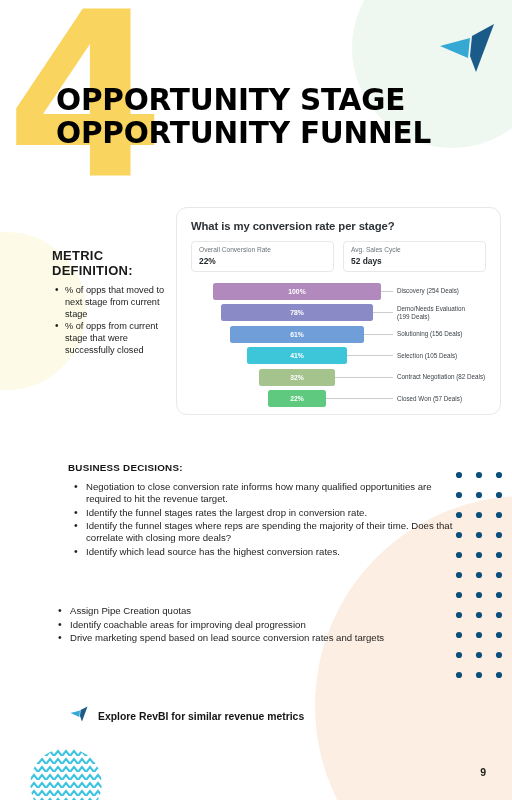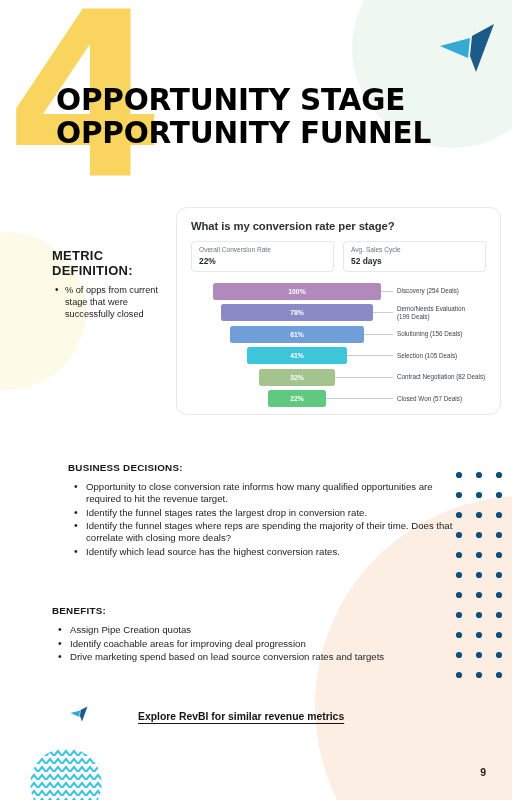--- a/index.html
+++ b/index.html
@@ -192,24 +192,22 @@
   .cta {
     position:absolute;
     left:70px; top:706px;
     display:flex; align-items:center; gap:9px;
     z-index:6;
   }
   .cta-text {
     font-size:10.4px;
     font-weight:bold;
     color:#151515;
-    text-decoration:underline;
     text-underline-offset:2.5px;
     cursor:pointer;
-    margin-left:40px;
   }
 
   
   .dot-grid {
     position:absolute;
     right:6px; top:468px;
     width:54px; height:218px;
     z-index:4;
   }
 
@@ -256,20 +254,21 @@
 <div class="logo-mark">
   <svg width="62" height="66" viewBox="0 0 62 66">
     <path d="M4 24 L34 16 L32 36 Z" fill="#35a8d4"></path>
     <path d="M36 14 L58 2 L40 50 L34 34 Z" fill="#1a5b8a"></path>
   </svg>
 </div>
 
 <div class="metric-def">
   <div class="sec-head">METRIC DEFINITION:</div>
   <ul>
+    <li>% of opps that moved to next stage from current stage</li>
     <li>% of opps from current stage that were successfully closed</li>
   </ul>
 </div>
 
 <div class="card">
   <div class="card-title">What is my conversion rate per stage?</div>
 
   <div class="kpi-row">
     <div class="kpi">
       <div class="kpi-label">Overall Conversion Rate</div>
@@ -312,29 +311,28 @@
         <div class="fbar" style="width: 58px; background: rgb(95, 202, 127);">22%</div>
         <div class="fconn" style="width: 67px;"></div>
         <div class="flabel">Closed Won (57 Deals)</div>
       </div>
     </div>
 </div>
 
 <div class="text-sec" id="business-decisions">
   <div class="sec-title">BUSINESS DECISIONS:</div>
   <ul class="bullets">
-    <li>Opportunity to close conversion rate informs how many qualified opportunities are required to hit the revenue target.</li>
+    <li>Negotiation to close conversion rate informs how many qualified opportunities are required to hit the revenue target.</li>
     <li>Identify the funnel stages rates the largest drop in conversion rate.</li>
     <li>Identify the funnel stages where reps are spending the majority of their time. Does that correlate with closing more deals?</li>
     <li>Identify which lead source has the highest conversion rates.</li>
   </ul>
 </div>
 
 <div class="text-sec" id="benefits">
-  <div class="sec-title">BENEFITS:</div>
   <ul class="bullets">
     <li>Assign Pipe Creation quotas</li>
     <li>Identify coachable areas for improving deal progression</li>
     <li>Drive marketing spend based on lead source conversion rates and targets</li>
   </ul>
 </div>
 
 <div class="cta">
   <span>
     <svg width="19" height="17" viewBox="0 0 19 17">

